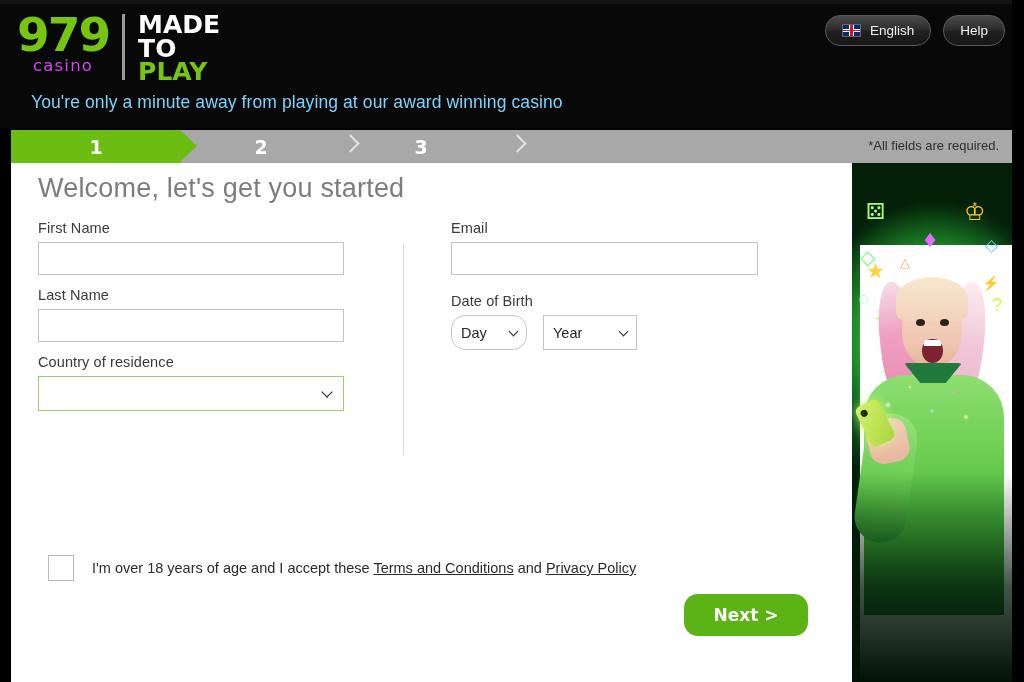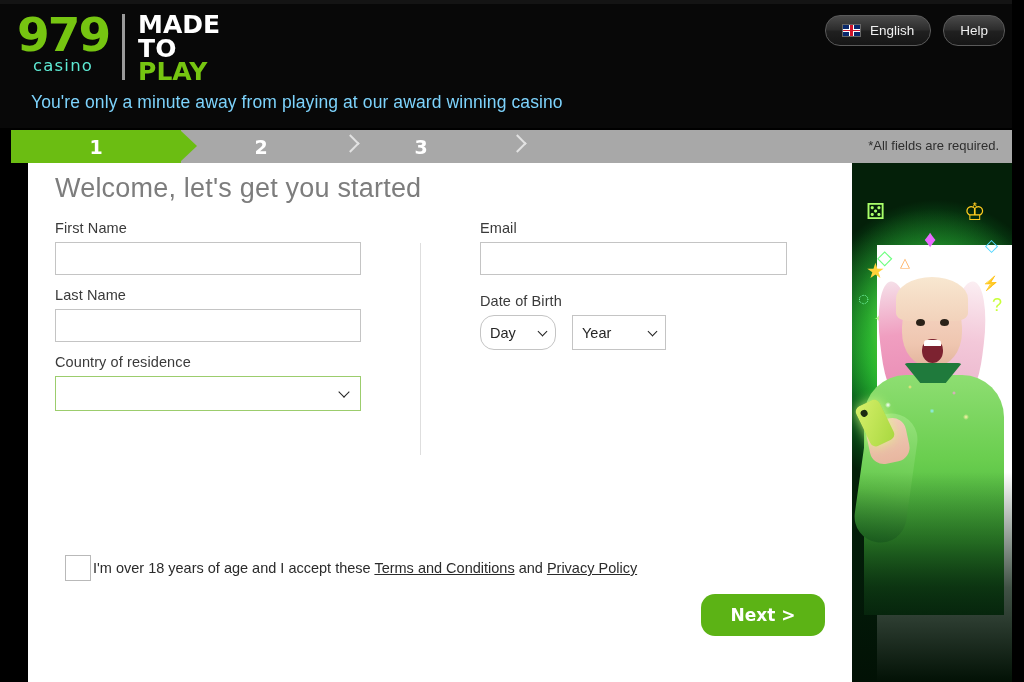--- a/index.html
+++ b/index.html
@@ -24,21 +24,21 @@
     display: flex; align-items: flex-start;
   }
   .logo-888-block { display:flex; flex-direction:column; align-items:center; }
   .logo-888 {
     font-family: "DejaVu Sans", sans-serif;
     font-size: 47px; font-weight: 700; line-height: 0.98;
     color: #76c511; letter-spacing: -2px;
   }
   .logo-casino {
     font-family: "DejaVu Sans", sans-serif;
-    font-size: 16.5px; font-weight: 400; color: #5eead4;
+    font-size: 16.5px; font-weight: 400; color: #d946ef;
     letter-spacing: 1.2px; margin-top: -2px;
   }
   .logo-divider {
     width: 3px; height: 66px; background: #9a9a9a;
     margin: 2px 13px 0 13px;
   }
   .logo-made {
     display:flex; flex-direction:column; line-height: 0.94;
     font-family: "DejaVu Sans", sans-serif;
     font-size: 25px; font-weight: 700; letter-spacing: 0px;
@@ -116,30 +116,29 @@
   .chev.c2 { left: 500px; }
   .required-note {
     position: absolute; right: 14px; top: 8px;
     color: #2e2e2e; font-size: 13px;
   }
 
   
   .card {
     position: absolute; left: 11px; top: 163px; width: 841px; height: 519px;
     background: #ffffff;
-    margin-left: 17px;
   }
   .welcome {
     position: absolute; left: 27px; top: 10px;
     font-size: 27px; color: #7d7d7d; font-weight: 400;
     letter-spacing: 0.2px;
   }
 
   .col-left { position:absolute; left: 27px; top: 57px; width: 335px; }
-  .col-right { position:absolute; left: 452px; top: 57px; width: 320px; }
+  .col-right { position:absolute; left: 440px; top: 57px; width: 320px; }
 
   .divider-v {
     position: absolute; left: 392px; top: 80px; width: 1px; height: 212px;
     background: #dedede;
   }
 
   .field { margin-bottom: 12px; }
   .flabel {
     display:block; font-size: 14.5px; color: #3a3a3a;
     margin-bottom: 6px; letter-spacing: 0.1px;
@@ -176,21 +175,21 @@
     border-radius: 0; cursor: pointer;
   }
   .dob-day { width: 76px; border-radius: 14px; }
   .dob-month { width: 104px; }
   .dob-year { width: 94px; }
   .sel-wrap.small::after { right: 10px; top: 13px; width: 6px; height: 6px; border-width: 1.7px; }
 
   
   .terms {
     position: absolute; left: 37px; top: 392px;
-    display: flex; align-items: center; gap: 2px;
+    display: flex; align-items: center; gap: 18px;
   }
   .checkbox {
     width: 26px; height: 26px; border: 1px solid #b9b9b9; background:#fff;
     cursor: pointer; flex: 0 0 auto;
   }
   .terms-text { font-size: 14.5px; color: #2b2b2b; }
   .terms-text a { color: #2b2b2b; text-decoration: underline; cursor:pointer; }
 
   
   .next-btn {

